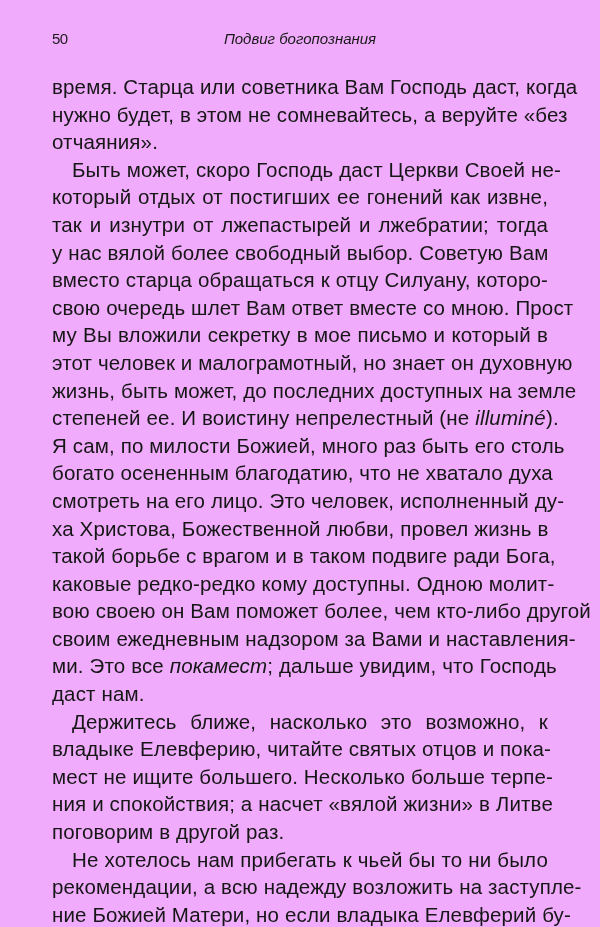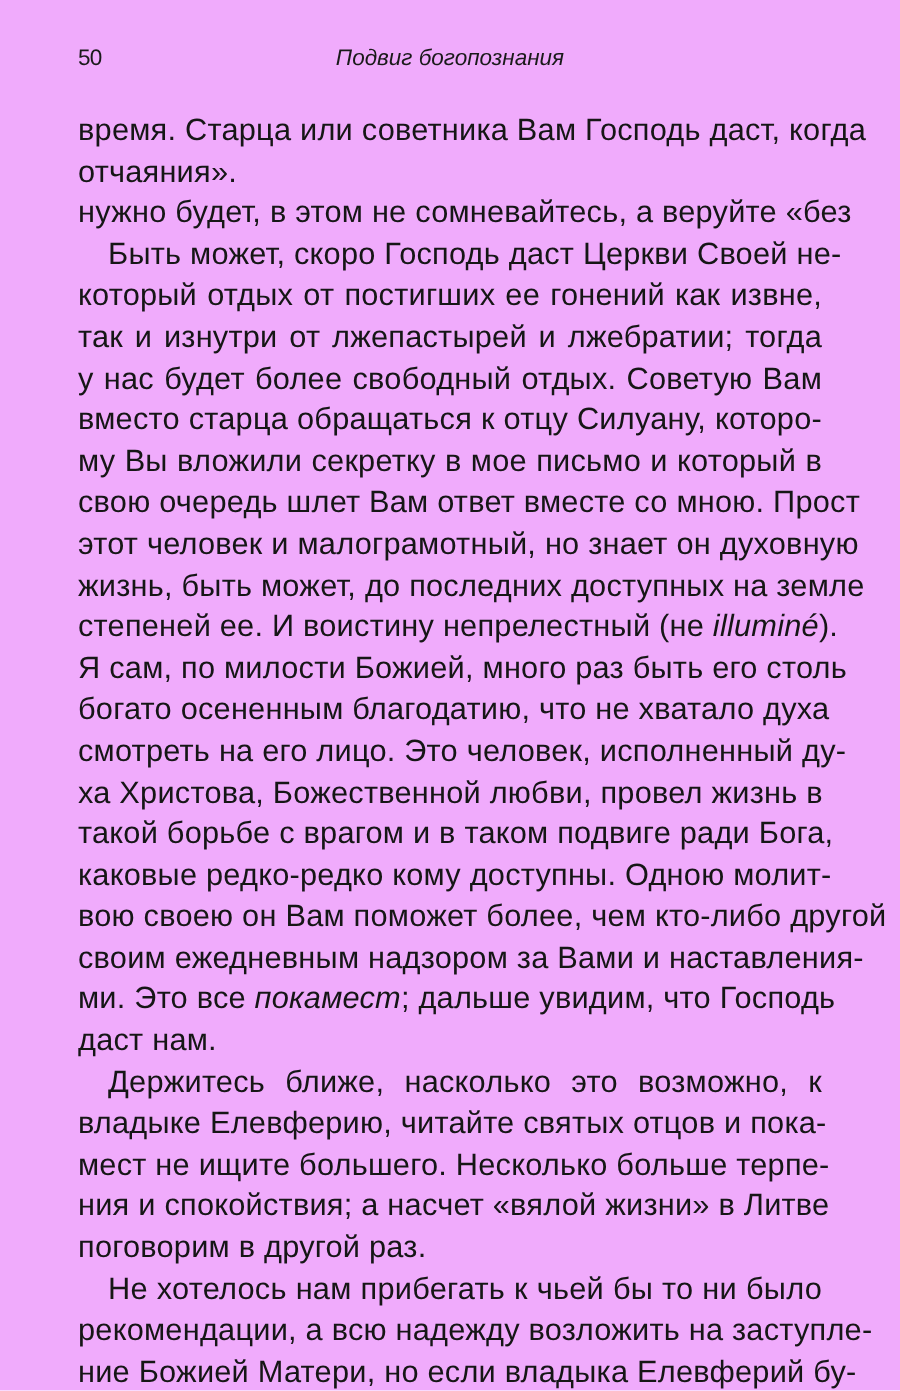--- a/index.html
+++ b/index.html
@@ -25,31 +25,31 @@
 <body>
 
 <div class="page">
   <div class="running-head">
     <span class="page-number">50</span>
     <span class="running-title">Подвиг богопознания</span>
   </div>
   <div class="body-text" id="body-text">
       <div>
         <span class="line">время. Старца или советника Вам Господь даст, когда</span>
+        <span class="line">нужно будет, в этом не сомневайтесь, а веруйте «без</span>
         <span class="line last">отчаяния».</span>
-        <span class="line">нужно будет, в этом не сомневайтесь, а веруйте «без</span>
       </div>
       <div>
         <span class="line indent">Быть может, скоро Господь даст Церкви Своей не-</span>
         <span class="line">который отдых от постигших ее гонений как извне,</span>
         <span class="line">так и изнутри от лжепастырей и лжебратии; тогда</span>
-        <span class="line">у нас будет более свободный отдых. Советую Вам</span>
+        <span class="line">у нас вялой более свободный выбор. Советую Вам</span>
         <span class="line">вместо старца обращаться к отцу Силуану, которо-</span>
+        <span class="line">свою очередь шлет Вам ответ вместе со мною. Прост</span>
         <span class="line">му Вы вложили секретку в мое письмо и который в</span>
-        <span class="line">свою очередь шлет Вам ответ вместе со мною. Прост</span>
         <span class="line">этот человек и малограмотный, но знает он духовную</span>
         <span class="line">жизнь, быть может, до последних доступных на земле</span>
         <span class="line"><span>степеней ее. И воистину непрелестный (не </span><span class="it">illuminé</span><span>).</span></span>
         <span class="line">Я сам, по милости Божией, много раз быть его столь</span>
         <span class="line">богато осененным благодатию, что не хватало духа</span>
         <span class="line">смотреть на его лицо. Это человек, исполненный ду-</span>
         <span class="line">ха Христова, Божественной любви, провел жизнь в</span>
         <span class="line">такой борьбе с врагом и в таком подвиге ради Бога,</span>
         <span class="line">каковые редко-редко кому доступны. Одною молит-</span>
         <span class="line">вою своею он Вам поможет более, чем кто-либо другой</span>

